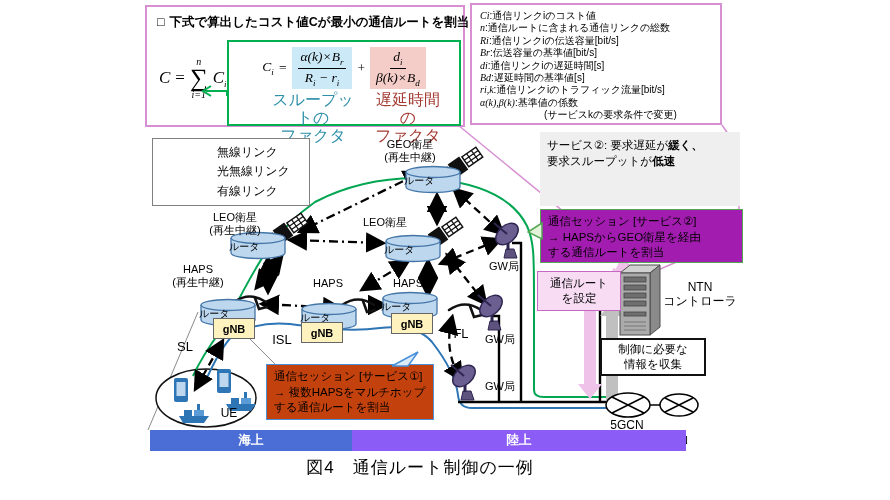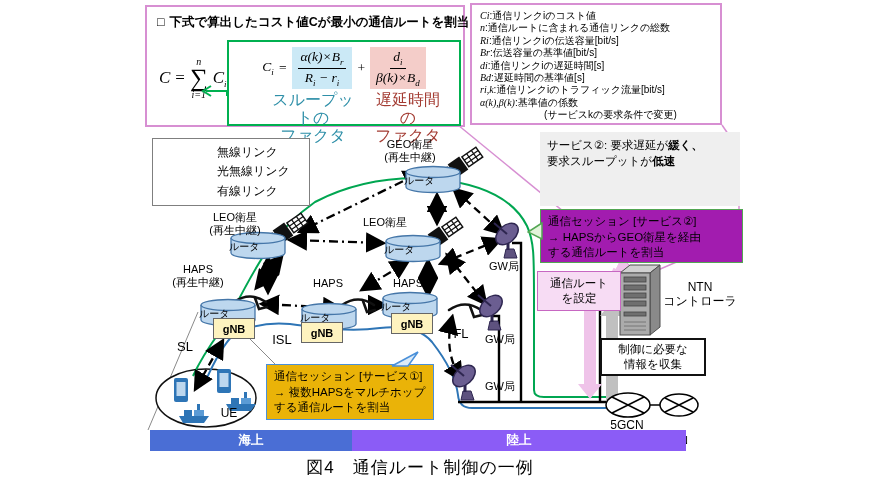--- a/index.html
+++ b/index.html
@@ -41,21 +41,21 @@
   
   #legendBox{left:152px;top:138px;width:158px;height:68px;border:1.5px solid #7F7F7F;background:#fff;
              display:flex;flex-direction:column;justify-content:space-around;padding:4px 6px;box-sizing:border-box;}
   .legrow{display:flex;align-items:center;gap:6px;font-size:12px;}
   
   #serviceBox{left:540px;top:132px;width:200px;height:74px;background:#EFEFEF;padding:5px 7px;box-sizing:border-box;}
   .svcline{font-size:11.5px;line-height:16px;white-space:nowrap;}
   .svcline .b{font-weight:bold;}
   .callout{box-sizing:border-box;padding:4px 7px;font-size:11.5px;line-height:15.5px;white-space:nowrap;}
   #calloutS2{left:540px;top:209px;width:203px;height:54px;background:#a21caf;border:1.5px solid #53A653;}
-  #calloutS1{left:266px;top:364px;width:168px;height:56px;background:#eab308;border:1.5px solid #4A90D9;}
+  #calloutS1{left:266px;top:364px;width:168px;height:56px;background:#c2410c;border:1.5px solid #4A90D9;}
   #routeSetBox{left:537px;top:271px;width:82px;height:38px;background:#F7DCF4;border:1.5px solid #C767C2;
                display:flex;flex-direction:column;justify-content:center;text-align:center;font-size:11.5px;line-height:15px;}
   #collectBox{left:600px;top:338px;width:102px;height:34px;background:#fff;border:2px solid #111;
               display:flex;flex-direction:column;justify-content:center;text-align:center;font-size:11.5px;line-height:15px;}
   
   .router{width:58px;height:30px;}
   .routerlbl{width:58px;font-size:10px;text-align:left;}
   .gnb{width:40px;height:19px;background:#FEF3BF;border:1px solid #666;border-radius:0;
        display:flex;align-items:center;justify-content:center;font-size:11px;font-weight:600;}
   

